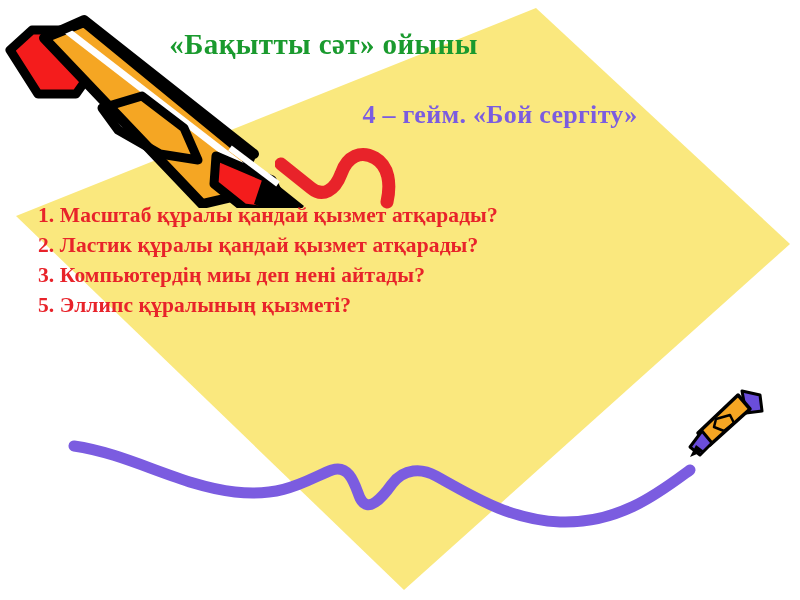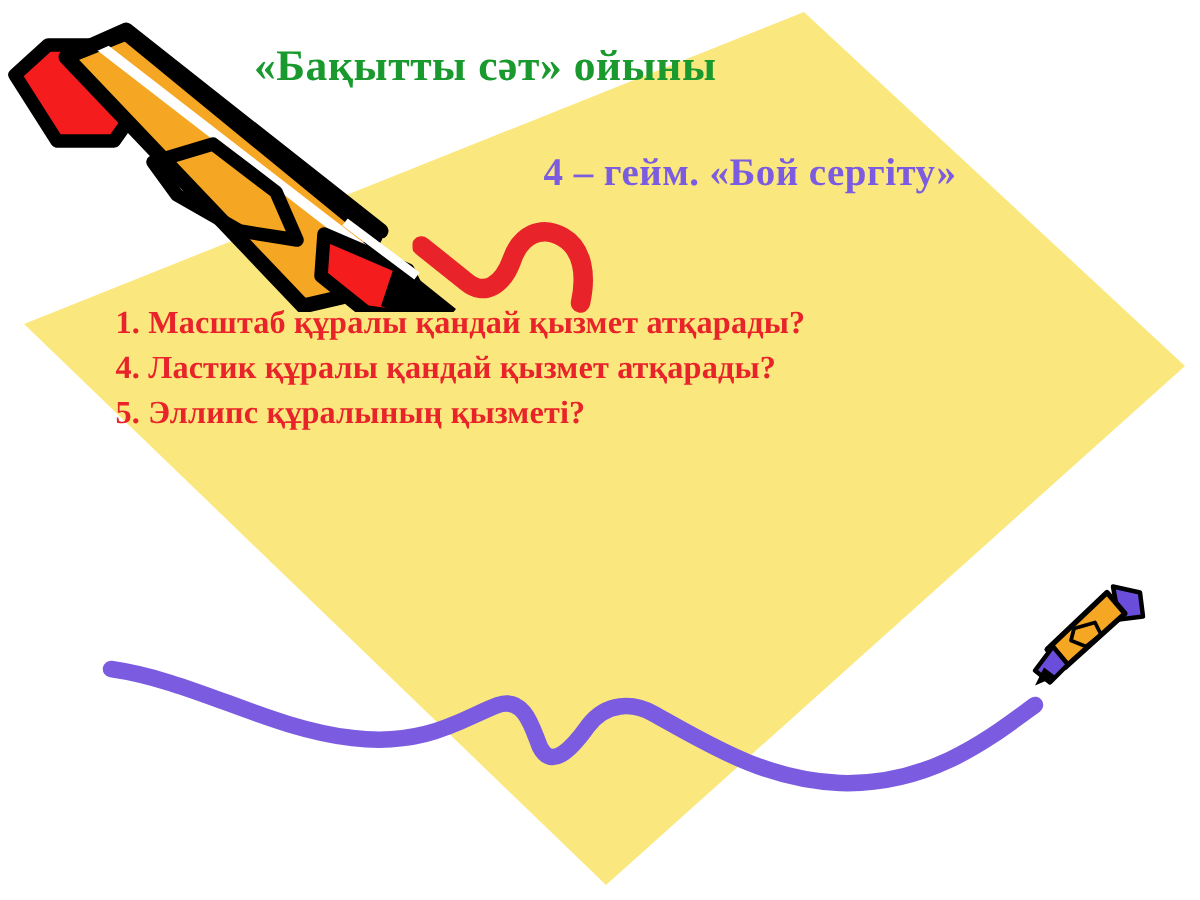--- a/index.html
+++ b/index.html
@@ -52,21 +52,20 @@
     color: #7b5ce0;
     letter-spacing: 0.3px;
     white-space: nowrap;
   }
 
   .questions {
     position: absolute;
     left: 38px;
     top: 200px;
     width: 700px;
-    margin-left: 39px;
   }
   .q-line {
     font-size: 21.5px;
     font-weight: bold;
     color: #e8232a;
     line-height: 30px;
     white-space: nowrap;
     letter-spacing: 0.1px;
   }
   .q-line.wrap {
@@ -134,21 +133,22 @@
   <svg class="squiggle-red" viewBox="0 0 180 70" xmlns="http://www.w3.org/2000/svg">
     <path d="M6,24 L36,48 C48,58 60,50 66,34 C72,16 86,10 100,18 C114,26 116,44 112,62" fill="none" stroke="#e8232a" stroke-width="13" stroke-linecap="round" stroke-linejoin="round"></path>
   </svg>
 
   <div class="title">«Бақытты сәт» ойыны</div>
 
   <div class="subtitle">4 – гейм. «Бой сергіту»</div>
 
   <div class="questions">
     <div class="q-line">1. Масштаб құралы қандай қызмет атқарады?</div>
-    <div class="q-line">4. Ластик құралы қандай қызмет атқарады?</div>
+    <div class="q-line">2. Ластик құралы қандай қызмет атқарады?</div>
+    <div class="q-line">3. Компьютердің миы деп нені айтады?</div>
     <div class="q-line">5. Эллипс құралының қызметі?</div>
   </div>
 
   <svg class="wave-purple" viewBox="0 0 700 110" xmlns="http://www.w3.org/2000/svg">
     <path d="M14,26 C70,34 120,66 175,72 C225,78 250,58 272,50
              C290,44 295,66 300,78 C308,94 322,78 332,64
              C344,48 362,48 376,56 C412,76 450,100 500,102
              C560,104 600,72 630,50" fill="none" stroke="#7b5ce0" stroke-width="11" stroke-linecap="round" stroke-linejoin="round"></path>
   </svg>
 

